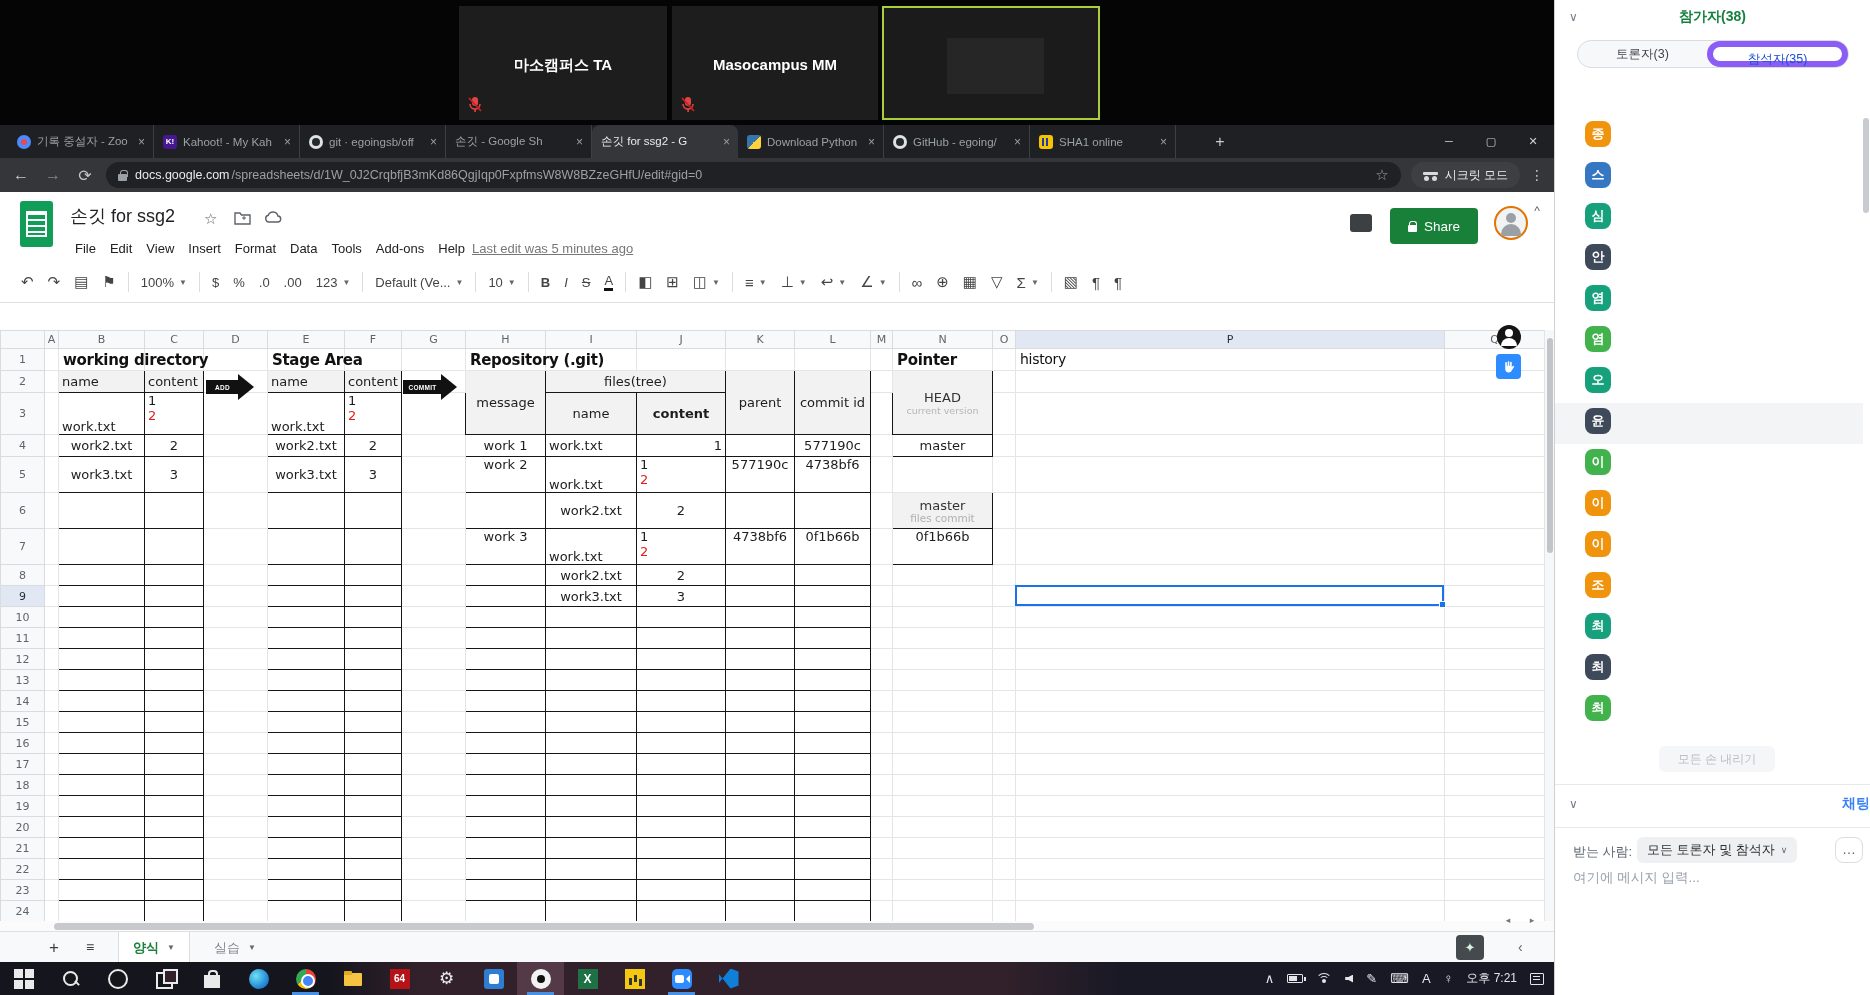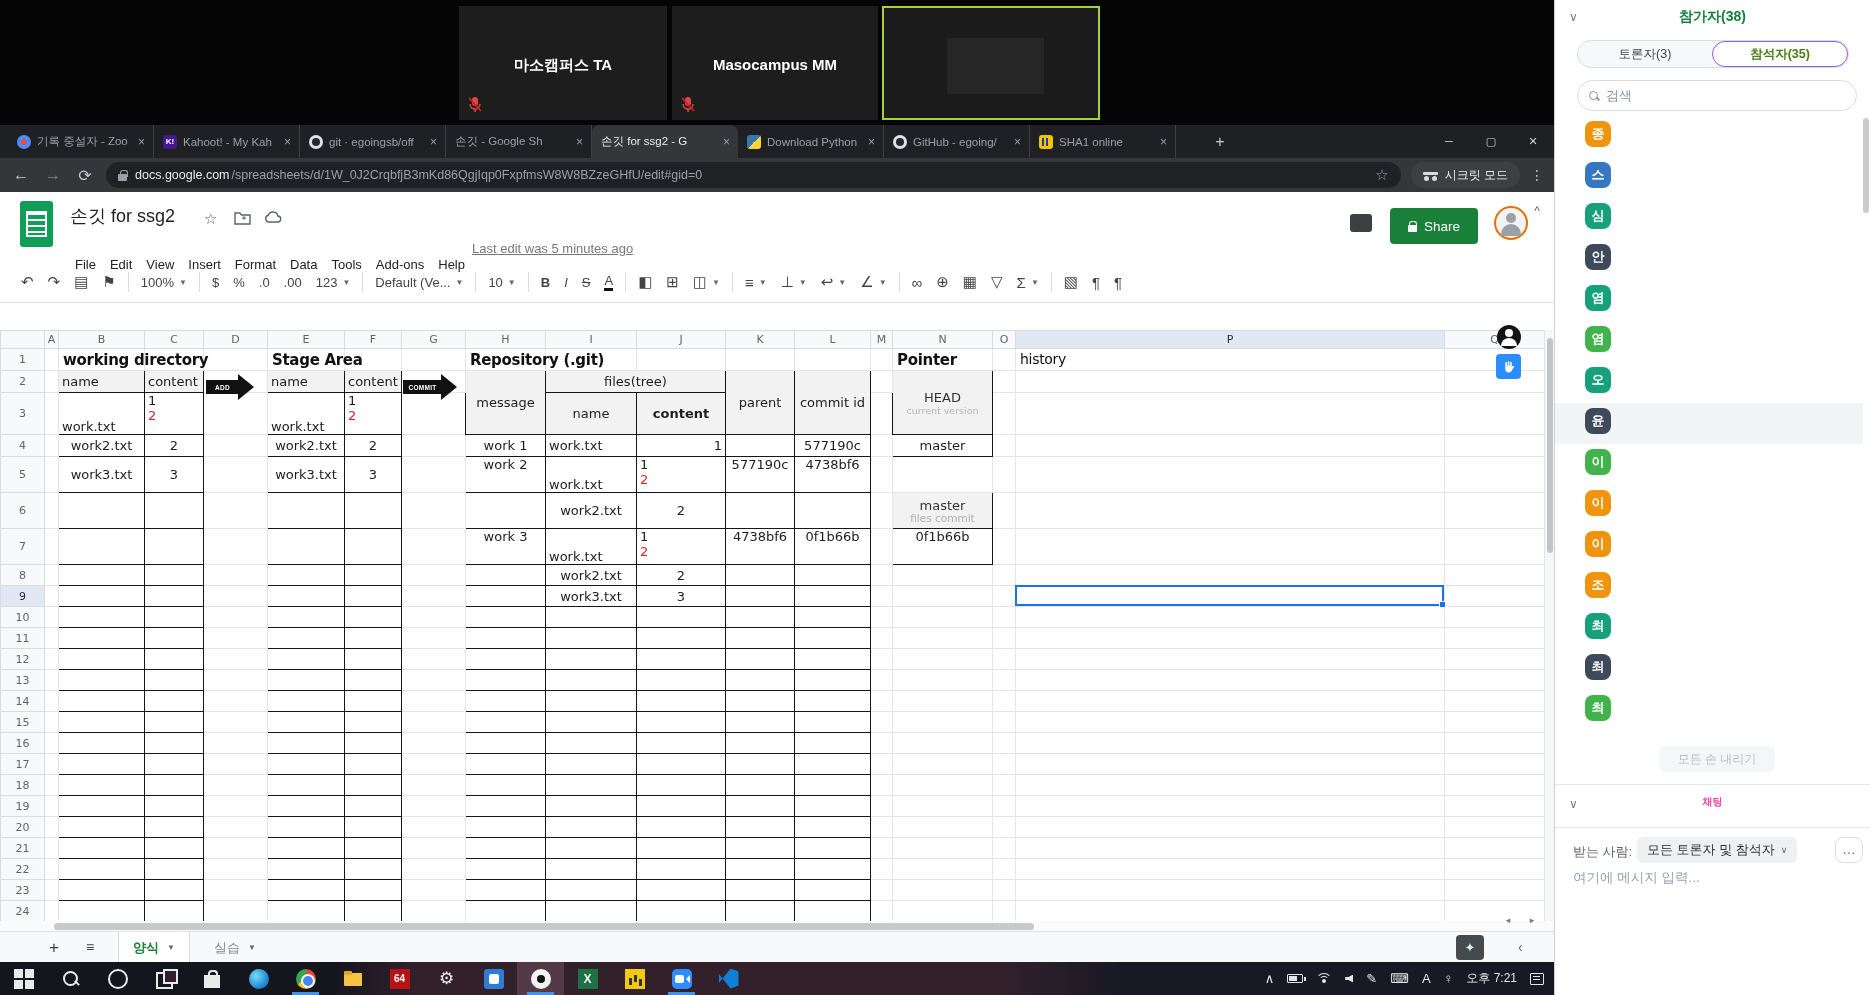--- a/index.html
+++ b/index.html
@@ -49,21 +49,21 @@
   .kebab { color:#c4c7cb; font-size:14px; letter-spacing:0; }
 
   
   .sheets { position:absolute; left:0; top:67px; width:1554px; bottom:0; background:#fff; }
   .slogo { position:absolute; left:20px; top:9px; width:33px; height:46px; background:#0f9d58; border-radius:3px; }
   .slogo::after{content:"";position:absolute;left:8px;top:12px;width:17px;height:22px;background:
      linear-gradient(#fff 0 2px,transparent 2px) , repeating-linear-gradient(#fff 0 2px,transparent 2px 6px);background-color:#0f9d58;outline:2px solid #fff;outline-offset:0;}
   .stitle { position:absolute; left:70px; top:12px; font-size:18px; color:#202124; }
   .tico { position:absolute; top:18px; color:#5f6368; font-size:15px; }
   .menubar { position:absolute; left:68px; top:46px; display:flex; font-size:13px; color:#202124; }
-  .menubar .mitem { padding:3px 7px;margin-top:16px; }
+  .menubar .mitem { padding:3px 7px; }
   .lastedit { padding:3px 0; color:#777; text-decoration:underline; }
   .cmtico { position:absolute; left:1350px; top:22px; width:22px; height:18px; background:#3c4043; border-radius:3px; }
   .cmtico::after{content:"";position:absolute;left:4px;bottom:-5px;border:5px solid transparent;border-top-color:#3c4043;}
   .sharebtn { position:absolute; left:1390px; top:16px; width:88px; height:36px; background:#188038; border-radius:4px; color:#fff; font-size:13.5px; display:flex; align-items:center; justify-content:center; gap:7px; }
   .wlock { width:9px; height:11px; position:relative; }
   .wlock::before{content:"";position:absolute;left:1.5px;top:0;width:6px;height:6px;border:1.5px solid #fff;border-radius:3px 3px 0 0;border-bottom:none;}
   .wlock::after{content:"";position:absolute;left:0;top:4px;width:9px;height:7px;background:#fff;border-radius:1px;}
   .uavatar { position:absolute; left:1494px; top:14px; width:34px; height:34px; border-radius:50%; border:2px solid #e37400; background:#f1f3f4; }
   .uavatar::before{content:"";position:absolute;left:10px;top:5px;width:10px;height:10px;border-radius:50%;background:#9aa0a6;}
   .uavatar::after{content:"";position:absolute;left:5px;top:16px;width:20px;height:12px;border-radius:10px 10px 0 0;background:#9aa0a6;}
@@ -170,33 +170,33 @@
   .notifico { width:14px; height:12px; border:1.5px solid #e2e5ea; border-radius:1px; position:relative; }
   .notifico::after{content:"";position:absolute;left:2px;top:2px;width:7px;height:1.5px;background:#e2e5ea;box-shadow:0 3px 0 #e2e5ea;}
   .tb-time { white-space:nowrap; }
 
   
   .sidebar { position:absolute; left:1554px; top:0; width:316px; height:995px; background:#fff; border-left:1px solid #d0d0d0; }
   .sb-head { position:absolute; left:0; top:8px; width:100%; text-align:center; font-size:14px; font-weight:bold; color:#15803d; }
   .sb-chev { position:absolute; left:14px; top:10px; color:#747d88; font-size:12px; }
   .segwrap { position:absolute; left:22px; top:40px; width:272px; height:28px; border:1px solid #d9dce1; border-radius:15px; background:#f7f8fa; display:flex; }
   .seg { flex:1; text-align:center; line-height:26px; font-size:12.5px; color:#40454d; }
-  .seg.on { background:#fff; border:1px solid #8b5cf6; border-radius:14px; color:#4d7c0f; font-weight:bold; line-height:24px; }
+  .seg.on { background:#fff; border:6px solid #8b5cf6; border-radius:14px; color:#1d4ed8; font-weight:normal; line-height:24px; }
   .searchbox { position:absolute; left:22px; top:80px; width:280px; height:31px; border:1px solid #d9dce1; border-radius:16px; display:flex; align-items:center; padding:0 11px; gap:7px; color:#8a9099; font-size:13px; }
   .mag { width:10px; height:10px; position:relative; flex:0 0 10px; }
   .mag::before{content:"";position:absolute;left:0;top:0;width:7px;height:7px;border:1.5px solid #8a9099;border-radius:50%;}
   .mag::after{content:"";position:absolute;left:7px;top:7px;width:4px;height:1.5px;background:#8a9099;transform:rotate(45deg);}
   .plist { position:absolute; left:0; top:112px; width:308px; height:625px; overflow:hidden; }
   .p-row { position:absolute; left:0; width:308px; height:41px; }
   .p-row.hov { background:#f3f4f6; }
   .p-av { position:absolute; left:30px; top:5px; width:26px; height:26px; border-radius:8px; color:#fff; font-size:13px; font-weight:bold; text-align:center; line-height:26px; }
   .sb-scroll { position:absolute; left:308px; top:118px; width:6px; height:95px; background:#c8cbd0; border-radius:3px; }
   .lowerhands { position:absolute; left:104px; top:746px; width:116px; height:26px; background:#f5f6f8; border-radius:6px; color:#b9bec7; font-size:12px; text-align:center; line-height:26px; }
   .sb-div { position:absolute; left:0; width:100%; height:1px; background:#e8e8ea; }
-  .chat-head { position:absolute; left:0; top:795px; width:100%; text-align:center; font-size:10px; font-weight:bold; color:#ec4899; }
+  .chat-head { position:absolute; left:0; top:795px; width:100%; text-align:right; font-size:14px; font-weight:bold; color:#3b82f6; }
   .to-label { position:absolute; left:18px; top:843px; font-size:13px; color:#5f6670; }
   .to-pill { position:absolute; left:82px; top:837px; height:26px; background:#eff0f2; border-radius:6px; padding:0 10px; font-size:13px; color:#2c2f33; line-height:26px; display:flex; gap:6px; align-items:center; }
   .to-pill .dd2 { font-size:9px; color:#5f6670; }
   .morebtn { position:absolute; left:280px; top:837px; width:28px; height:26px; border:1px solid #d9dce1; border-radius:8px; text-align:center; line-height:22px; color:#5f6670; font-size:14px; }
   .msg-ph { position:absolute; left:18px; top:869px; font-size:13.5px; color:#9aa1ab; }
 
   .hand-svg { width:13px; height:13px; fill:#fff; }
 </style>
 </head>
 <body>
@@ -1116,24 +1116,20 @@
     </div>
   </div>
 
   <div class="sidebar">
     <span class="sb-chev">∨</span>
     <div class="sb-head">참가자(38)</div>
     <div class="segwrap">
       <div class="seg">토론자(3)</div>
       <div class="seg on">참석자(35)</div>
     </div>
-    <div class="searchbox">
-      <span class="mag"></span>
-      <span>검색</span>
-    </div>
     <div class="plist" id="plist">
         <div class="p-row" style="top: 4px;">
           <span class="p-av" style="background: rgb(240, 147, 13);">종</span>
         </div>
         <div class="p-row" style="top: 45px;">
           <span class="p-av" style="background: rgb(53, 119, 194);">스</span>
         </div>
         <div class="p-row" style="top: 86px;">
           <span class="p-av" style="background: rgb(22, 160, 124);">심</span>
         </div>

